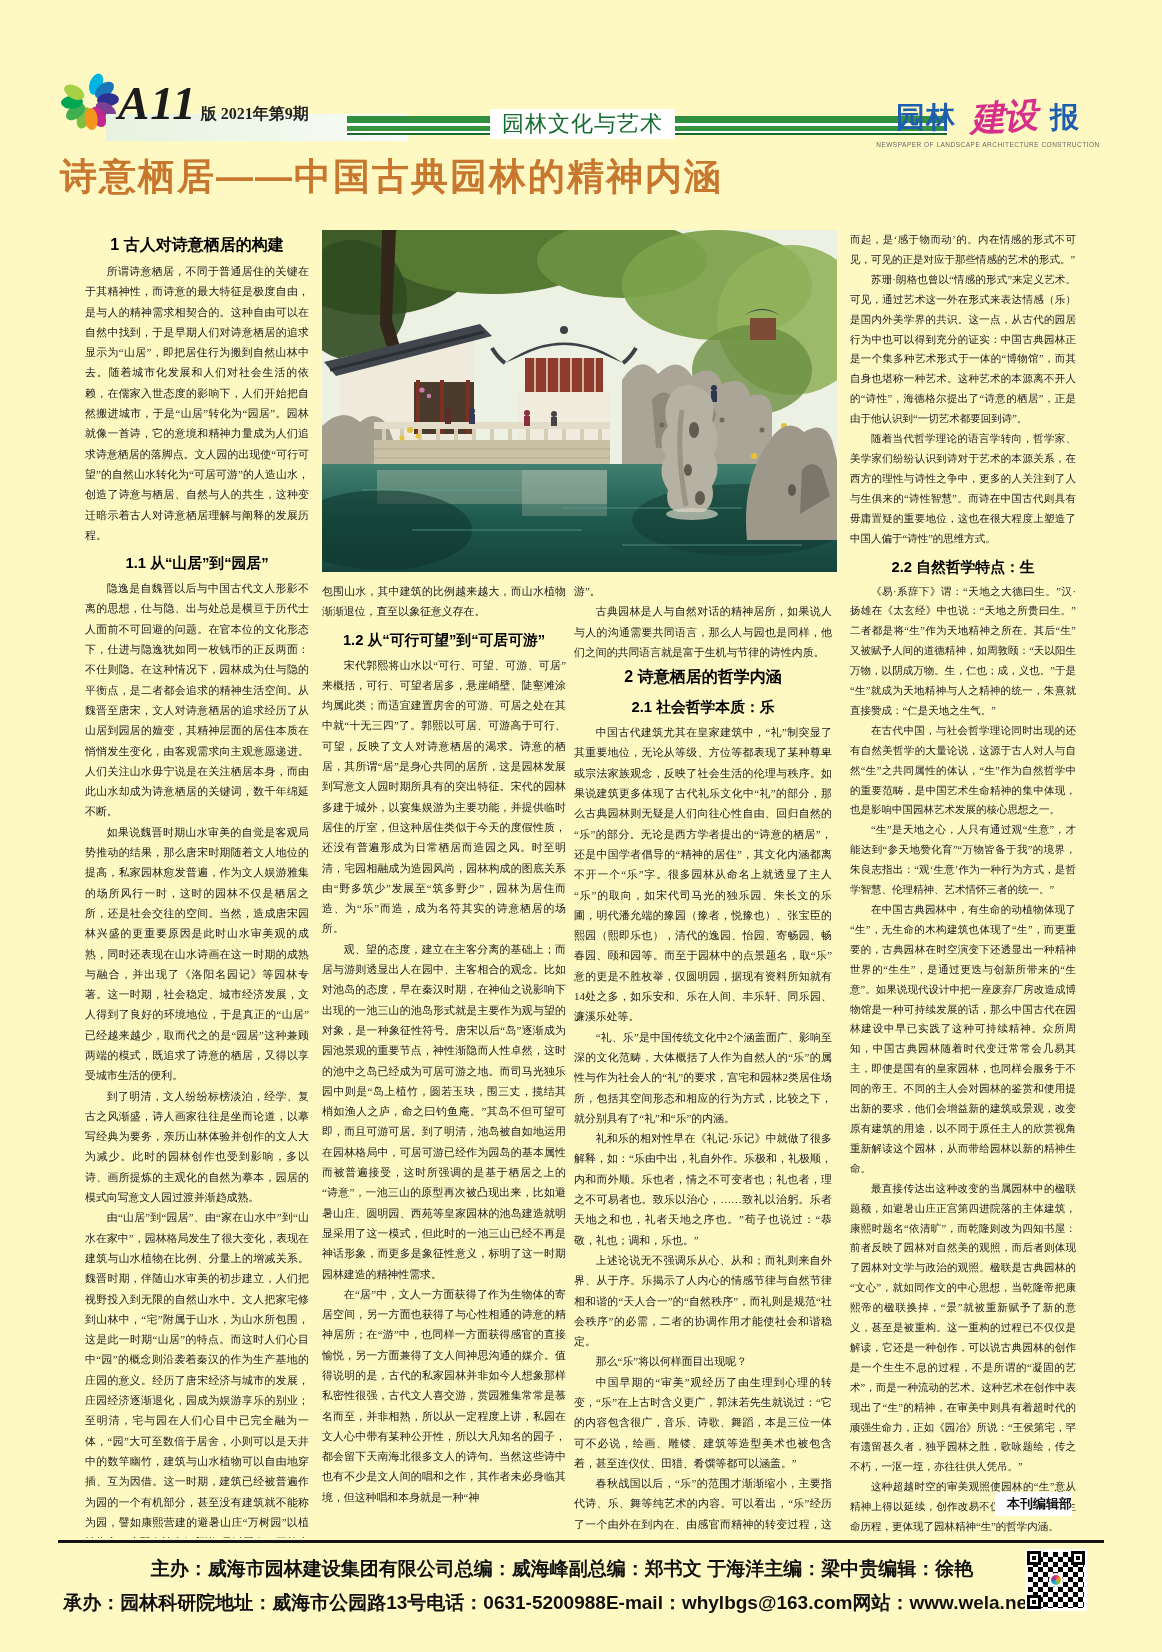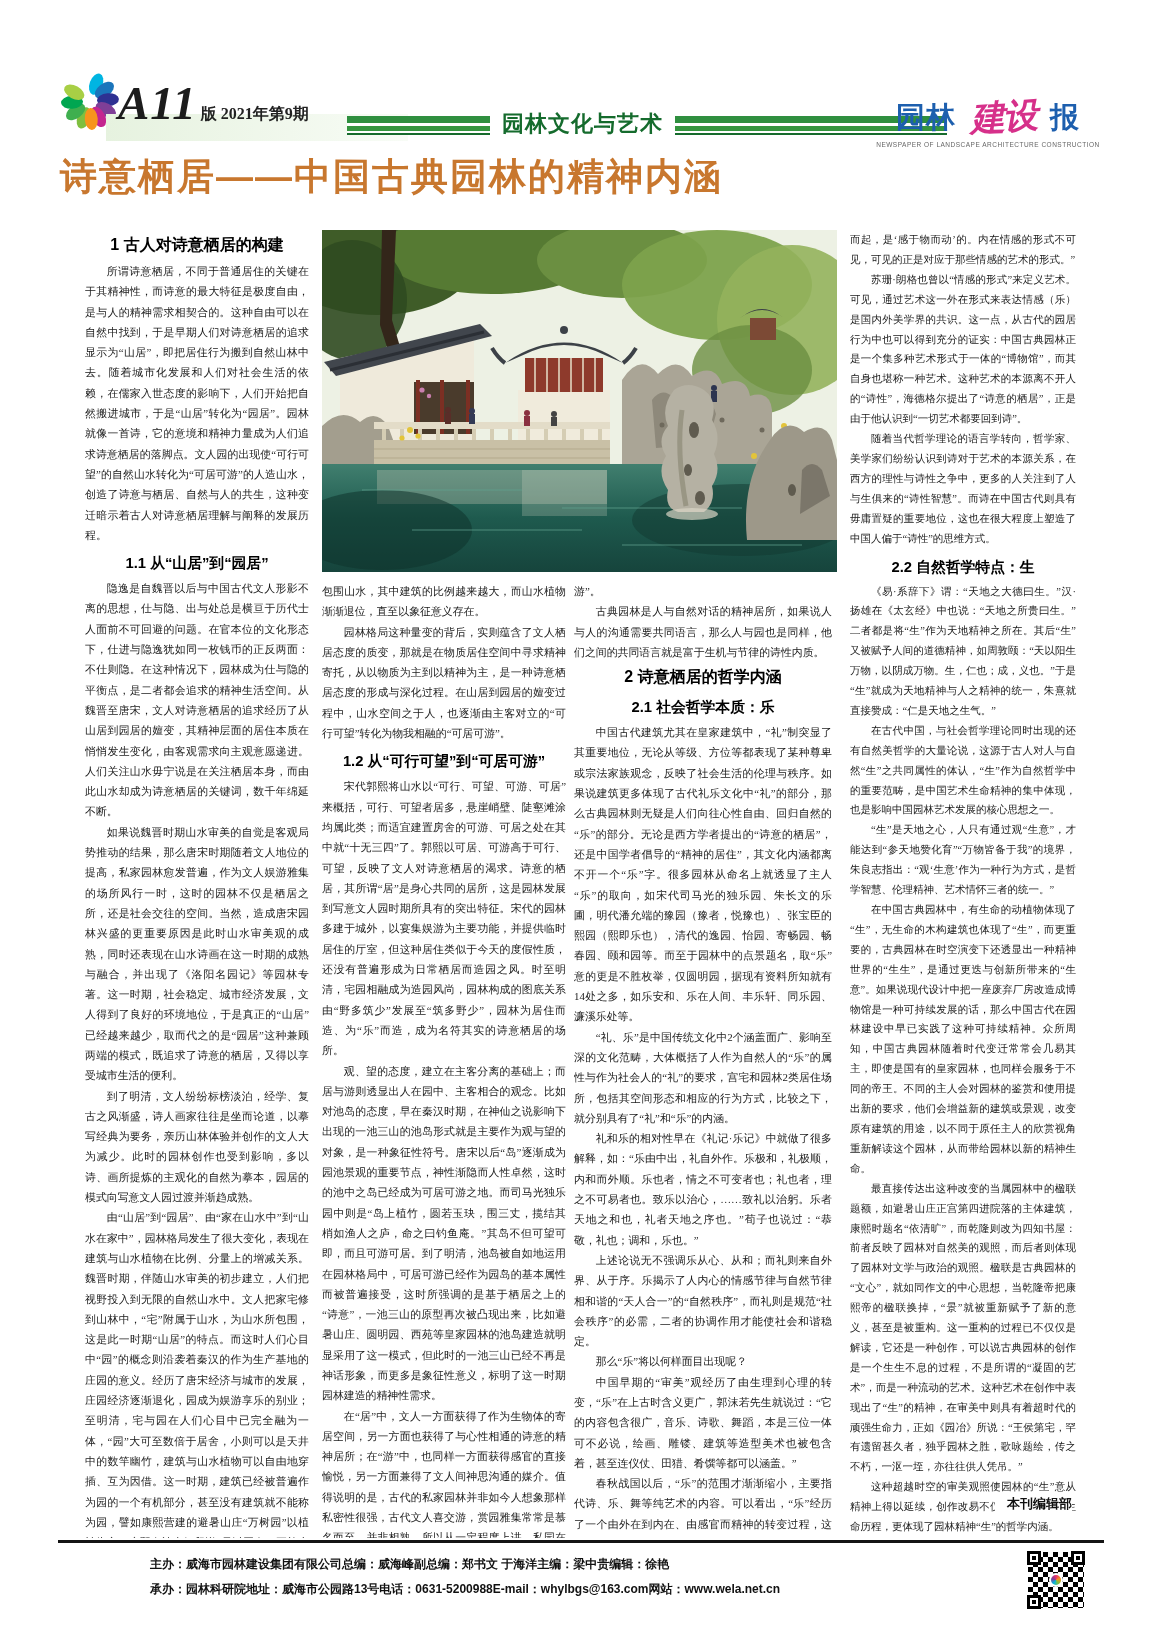--- a/index.html
+++ b/index.html
@@ -1,36 +1,36 @@
 <!DOCTYPE html>
 <html lang="zh"><head>
 <meta charset="utf-8">
 <style>
   html,body{margin:0;padding:0;background:#e8e8e8;}
-  .page{position:relative;width:1162px;height:1652px;background:#ffffff;margin:0 auto;overflow:hidden;
+  .page{position:relative;width:1162px;height:1652px;background:#fef9c3;margin:0 auto;overflow:hidden;
         font-family:"Liberation Serif","DejaVu Serif",serif;color:#1a1a1a;}
   
   .header{position:absolute;left:60px;top:84px;right:58px;height:70px;}
   .flower{position:absolute;left:0;top:-14px;width:60px;height:62px;}
   .palestrip{position:absolute;left:46px;top:30px;width:302px;height:27px;
              background:linear-gradient(90deg,#e6f2df,#f8fcf6);}
   .a11row{position:absolute;left:58px;top:-8px;display:flex;align-items:baseline;z-index:2;}
   .a11{font-family:"Liberation Serif","DejaVu Serif",serif;font-style:italic;font-weight:700;
        font-size:47px;color:#1c1c1c;letter-spacing:1px;}
   .a11info{font-size:16px;font-weight:700;margin-left:4px;color:#222;}
   .band{position:absolute;left:287px;top:32px;width:600px;height:21px;
         background:linear-gradient(180deg,
           #2f8f3f 0,#2f8f3f 7px,
           #ffffff 7px,#ffffff 10px,
           #35953f 10px,#35953f 15px,
           #ffffff 15px,#ffffff 17px,
           #176b2d 17px,#176b2d 19px,
           transparent 19px);}
   .bandlabel{position:absolute;left:430px;top:25px;z-index:3;background:#fff;padding:0 12px;
-             font-family:"Liberation Sans","DejaVu Sans",sans-serif;font-weight:700;font-size:22px;
+             font-family:"Liberation Sans","DejaVu Sans",sans-serif;font-weight:400;font-size:22px;
              color:#156b2d;letter-spacing:1px;}
   .masthead{position:absolute;right:0;top:8px;width:232px;text-align:center;z-index:2;}
   .mh-row{display:flex;align-items:baseline;justify-content:center;
           font-family:"Liberation Sans","DejaVu Sans",sans-serif;font-weight:800;gap:13px;}
   .mh-blue{font-size:29px;color:#1d5fae;letter-spacing:1px;}
   .mh-pink{font-size:35px;color:#d6308a;font-style:italic;letter-spacing:-2px;margin:0 1px;
            transform:rotate(-4deg);position:relative;top:2px;font-family:"Liberation Serif","DejaVu Serif",serif;font-weight:700;}
   .mh-tag{font-family:"Liberation Sans","DejaVu Sans",sans-serif;font-size:6.5px;color:#666;
           letter-spacing:0.5px;margin-top:2px;white-space:nowrap;}
   
@@ -52,22 +52,22 @@
   .blk.p{text-indent:2em;text-align:justify;}
   .blk.pcont{text-align:justify;}
   .blk.h1{font-family:"Liberation Sans","DejaVu Sans",sans-serif;font-weight:800;font-size:16px;
           line-height:24px;text-align:center;margin:3px 0 4px;color:#000;}
   .blk.h2{font-family:Liberation Sans, sans-serif;font-weight:800;font-size:14.8px;
           line-height:23px;text-align:center;margin:7px 0 3px;color:#000;}
   .sig{position:absolute;right:4px;bottom:22px;background:#fff;padding:2px 0 2px 12px;
        font-family:"Liberation Sans","DejaVu Sans",sans-serif;font-weight:700;font-size:13px;color:#111;}
   
   .footer{position:absolute;left:58px;right:58px;top:1540px;border-top:3.5px solid #141414;padding-top:13px;}
-  .frow{display:flex;justify-content:flex-start;margin:0 130px 8px 92px;
-        font-family:"Liberation Sans","DejaVu Sans",sans-serif;font-weight:700;font-size:12px;color:#111;}
+  .frow{display:flex;justify-content:center;margin:0 130px 8px 92px;
+        font-family:"Liberation Sans","DejaVu Sans",sans-serif;font-weight:700;font-size:19px;color:#111;}
   .fitem{white-space:nowrap;}
   .qr{position:absolute;right:20px;top:9px;width:56px;height:56px;
       background:repeating-conic-gradient(#000 0% 25%,#fff 0% 50%) 0 0/10px 10px;outline:3px solid #fff;}
   .fp{position:absolute;width:14px;height:14px;border:3px solid #000;background:#fff;box-sizing:border-box;}
   .fp::before{content:"";position:absolute;inset:2px;background:#000;}
   .fp.tl{left:-1px;top:-1px;} .fp.tr{right:-1px;top:-1px;} .fp.bl{left:-1px;bottom:-1px;}
   .qrc{position:absolute;inset:0;margin:auto;width:10px;height:10px;border-radius:50%;border:2px solid #fff;
        background:conic-gradient(#e8336d,#f7941d,#7fbf3f,#00b5e2,#7f3f97,#e8336d);}
 </style>
 </head>
@@ -234,21 +234,20 @@
           <ellipse cx="378" cy="268" rx="5" ry="7" fill="#5f5b4f"></ellipse>
           <ellipse cx="370" cy="284" rx="26" ry="6" fill="#d9d4c4" opacity="0.7"></ellipse>
           <path d="M448,210 q16,-24 34,-8 q20,-12 28,8 l5,20 0,80 -90,0 q-6,-60 23,-100 z" fill="#9d9889"></path>
           <path d="M480,240 q10,-12 20,0 l8,26 -30,18 z" fill="#7b766a"></path>
           <ellipse cx="470" cy="260" rx="4" ry="6" fill="#5f5b4f"></ellipse>
         </svg>
       </div>
       <div class="midcols">
         <div class="col c2">
             <div class="blk pcont">包围山水，其中建筑的比例越来越大，而山水植物渐渐退位，直至以象征意义存在。</div>
-            <div class="blk p">园林格局这种量变的背后，实则蕴含了文人栖居态度的质变，那就是在物质居住空间中寻求精神寄托，从以物质为主到以精神为主，是一种诗意栖居态度的形成与深化过程。在山居到园居的嬗变过程中，山水空间之于人，也逐渐由主客对立的“可行可望”转化为物我相融的“可居可游”。</div>
             <div class="blk h2">1.2 从“可行可望”到“可居可游”</div>
             <div class="blk p">宋代郭熙将山水以“可行、可望、可游、可居”来概括，可行、可望者居多，悬崖峭壁、陡壑滩涂均属此类；而适宜建置房舍的可游、可居之处在其中就“十无三四”了。郭熙以可居、可游高于可行、可望，反映了文人对诗意栖居的渴求。诗意的栖居，其所谓“居”是身心共同的居所，这是园林发展到写意文人园时期所具有的突出特征。宋代的园林多建于城外，以宴集娱游为主要功能，并提供临时居住的厅室，但这种居住类似于今天的度假性质，还没有普遍形成为日常栖居而造园之风。时至明清，宅园相融成为造园风尚，园林构成的图底关系由“野多筑少”发展至“筑多野少”，园林为居住而造、为“乐”而造，成为名符其实的诗意栖居的场所。</div>
             <div class="blk p">观、望的态度，建立在主客分离的基础上；而居与游则透显出人在园中、主客相合的观念。比如对池岛的态度，早在秦汉时期，在神仙之说影响下出现的一池三山的池岛形式就是主要作为观与望的对象，是一种象征性符号。唐宋以后“岛”逐渐成为园池景观的重要节点，神性渐隐而人性卓然，这时的池中之岛已经成为可居可游之地。而司马光独乐园中则是“岛上植竹，圆若玉玦，围三丈，揽结其梢如渔人之庐，命之曰钓鱼庵。”其岛不但可望可即，而且可游可居。到了明清，池岛被自如地运用在园林格局中，可居可游已经作为园岛的基本属性而被普遍接受，这时所强调的是基于栖居之上的“诗意”，一池三山的原型再次被凸现出来，比如避暑山庄、圆明园、西苑等皇家园林的池岛建造就明显采用了这一模式，但此时的一池三山已经不再是神话形象，而更多是象征性意义，标明了这一时期园林建造的精神性需求。</div>
             <div class="blk p">在“居”中，文人一方面获得了作为生物体的寄居空间，另一方面也获得了与心性相通的诗意的精神居所；在“游”中，也同样一方面获得感官的直接愉悦，另一方面兼得了文人间神思沟通的媒介。值得说明的是，古代的私家园林并非如今人想象那样私密性很强，古代文人喜交游，赏园雅集常常是慕名而至，并非相熟，所以从一定程度上讲，私园在文人心中带有某种公开性，所以大凡知名的园子，都会留下天南海北很多文人的诗句。当然这些诗中也有不少是文人间的唱和之作，其作者未必身临其境，但这种唱和本身就是一种“神</div>
           </div>
         <div class="col c3">
             <div class="blk pcont">游”。</div>
             <div class="blk p">古典园林是人与自然对话的精神居所，如果说人与人的沟通需要共同语言，那么人与园也是同样，他们之间的共同语言就是富于生机与节律的诗性内质。</div>
             <div class="blk h1">2 诗意栖居的哲学内涵</div>
             <div class="blk h2">2.1 社会哲学本质：乐</div>

